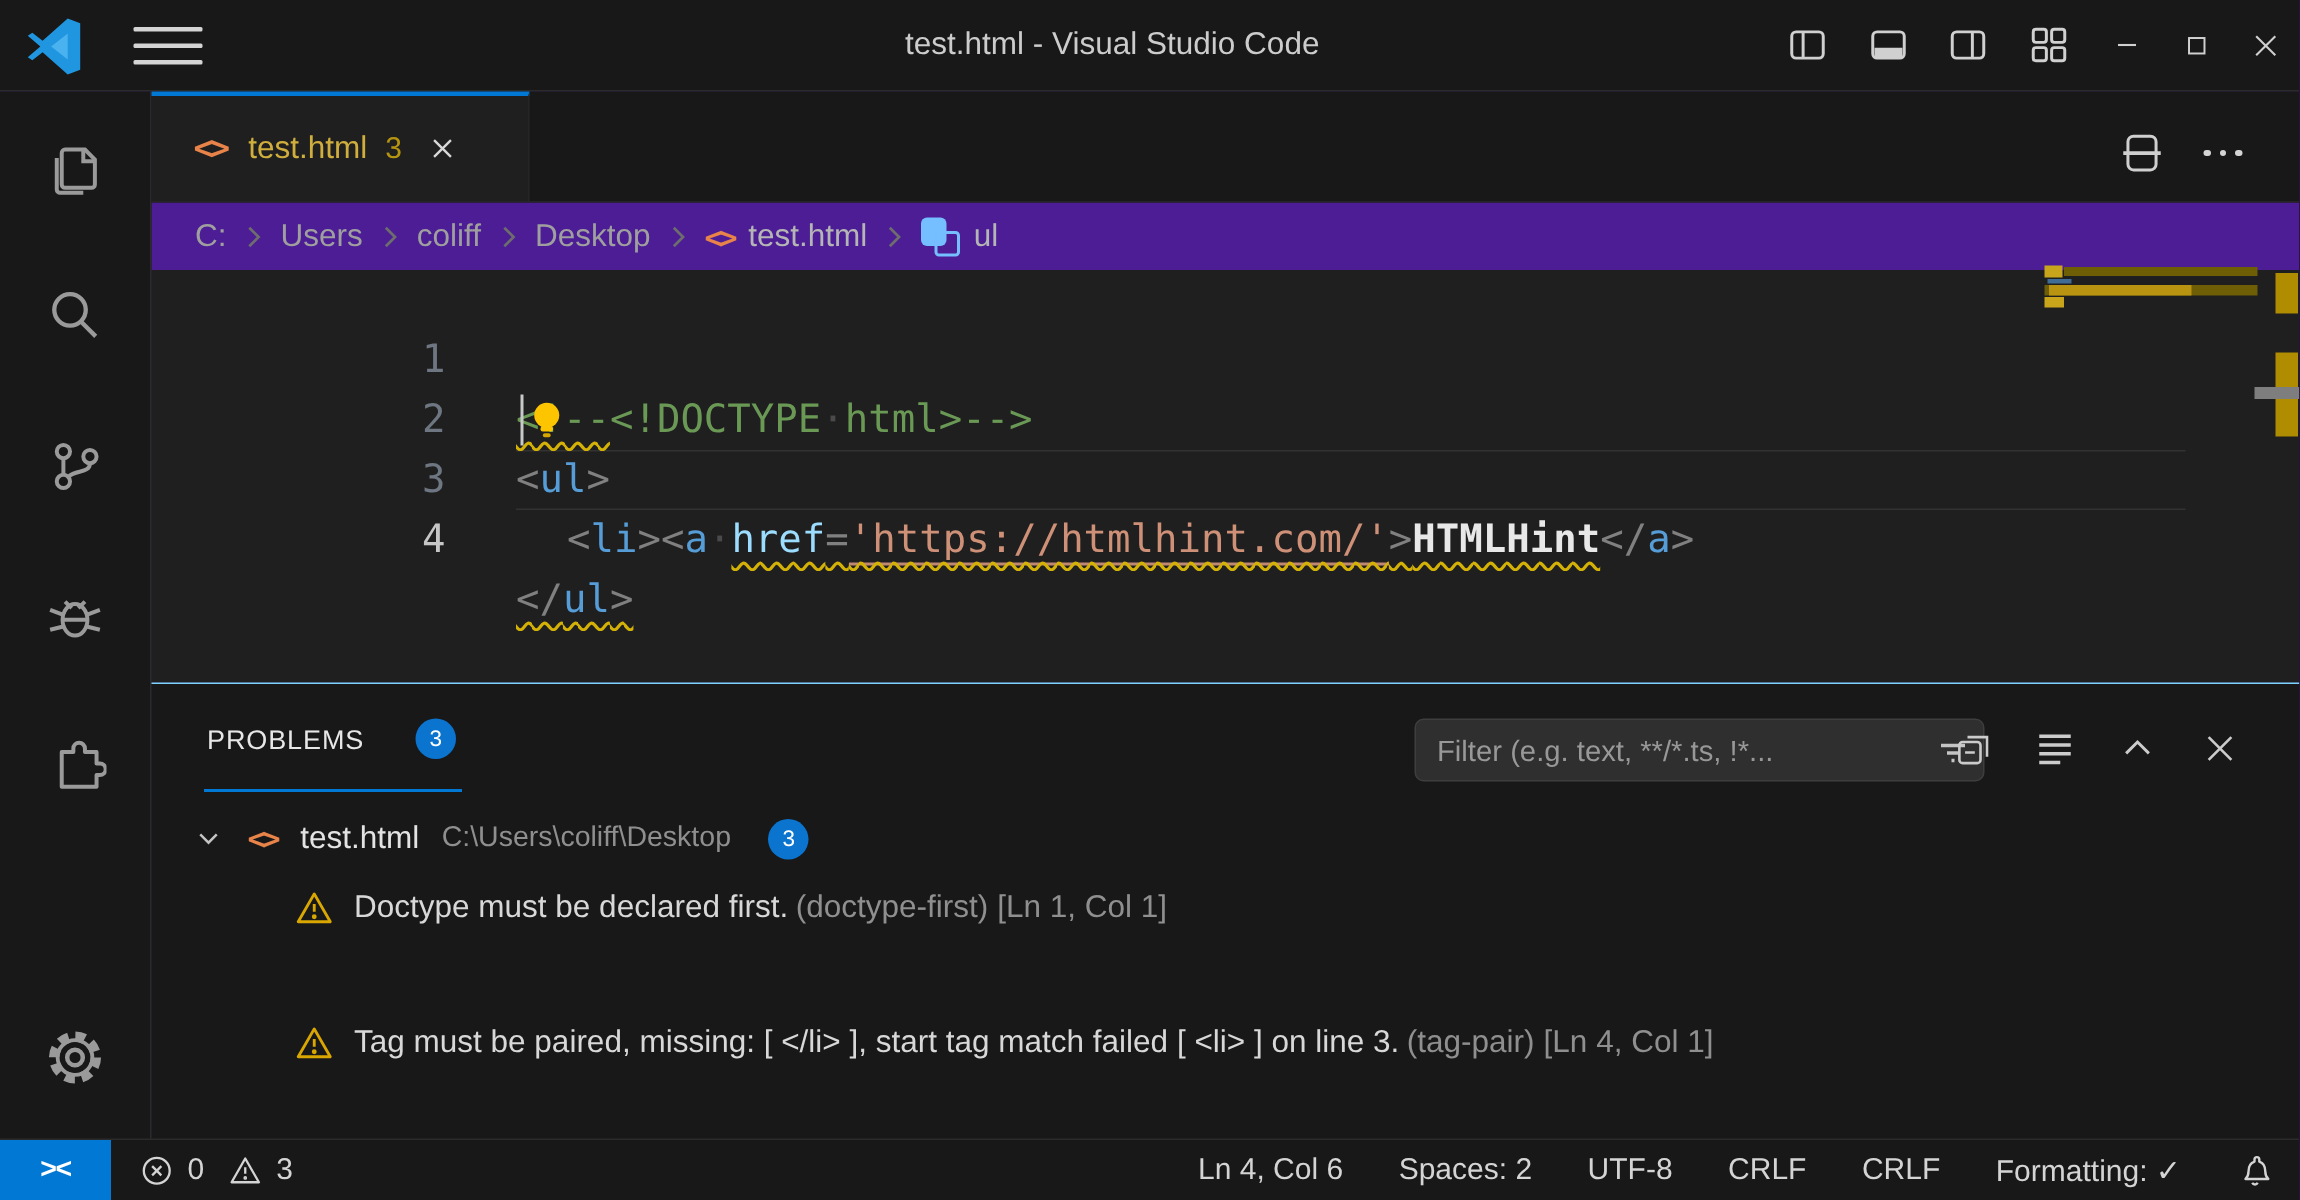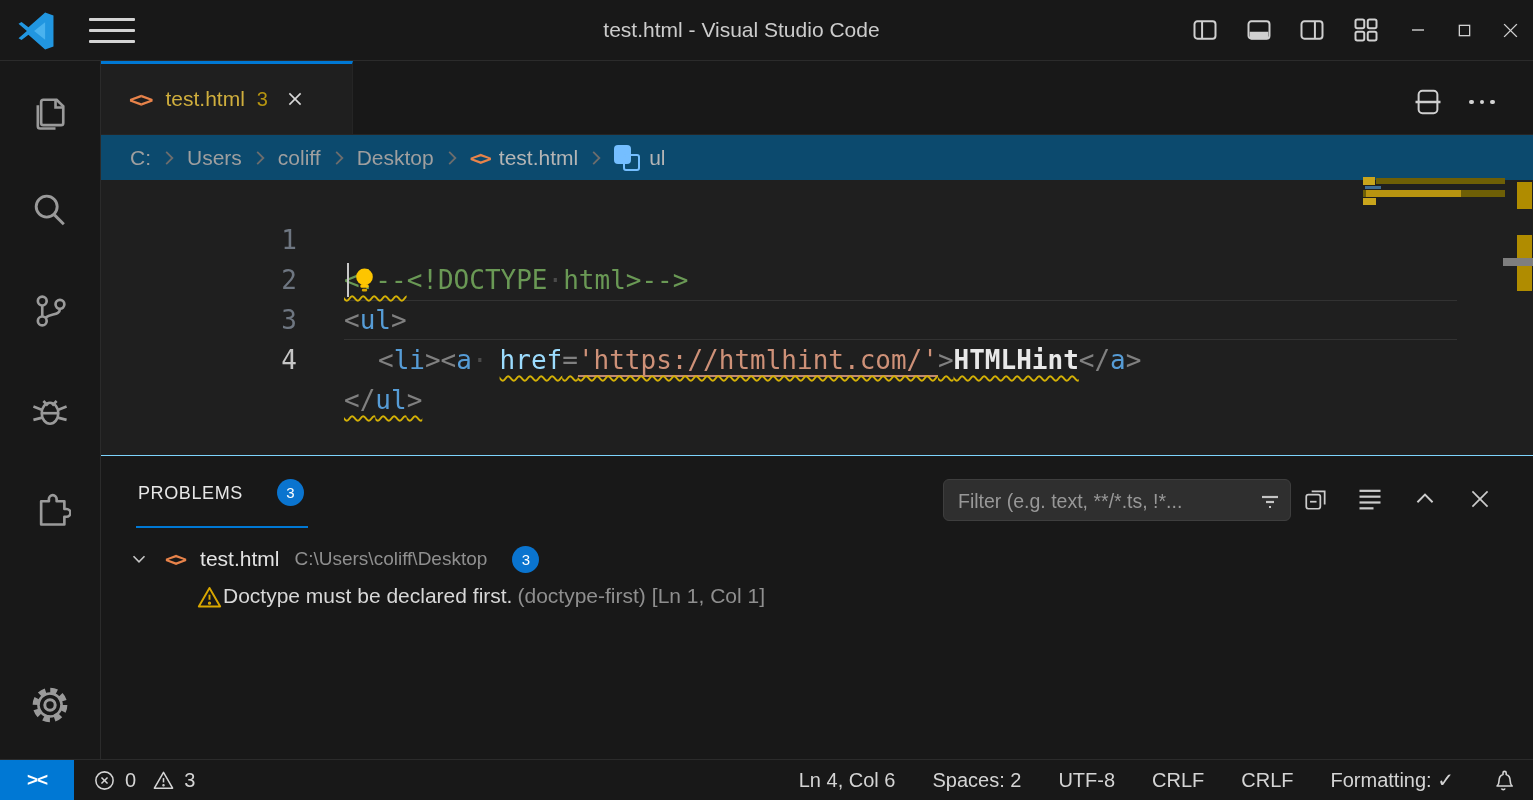--- a/index.html
+++ b/index.html
@@ -1,16 +1,16 @@
 <!DOCTYPE html>
 <html><head>
 <meta charset="utf-8">
 <style>
   html,body{margin:0;padding:0;background:#0d0d0d;}
-  .app{position:relative;width:1533px;height:800px;background:#0c4a6e;overflow:hidden;
+  .app{position:relative;width:1533px;height:800px;background:#4c1d95;overflow:hidden;
        font-family:"Liberation Sans",sans-serif;color:#cccccc;-webkit-font-smoothing:antialiased;}
   svg{display:block;}
 
   
   .titlebar{position:absolute;left:0;top:0;width:1533px;height:60px;background:#181818;border-bottom:1px solid #2b2b2b;}
   .logo{position:absolute;left:17px;top:12px;width:38px;height:38px;}
   .burger{position:absolute;left:89px;top:18px;width:46px;height:25px;display:flex;flex-direction:column;justify-content:space-between;cursor:pointer;}
   .burger div{height:3px;background:#d4d4d4;border-radius:1px;}
   .win-title{position:absolute;left:350px;right:400px;top:0;height:60px;display:flex;align-items:center;justify-content:center;font-size:21px;color:#cccccc;}
   .tb-ico{position:absolute;top:14px;width:32px;height:32px;display:flex;align-items:center;justify-content:center;color:#d0d0d0;cursor:pointer;}
@@ -44,21 +44,21 @@
   
   .editor{position:absolute;left:101px;top:180px;right:0;height:275px;background:#1f1f1f;
           font-family:"DejaVu Sans Mono",monospace;font-size:26px;}
   .code-row{position:absolute;left:0;right:0;height:40px;line-height:40px;white-space:pre;}
   .lnum{position:absolute;left:136px;width:60px;text-align:right;color:#6e7681;}
   .lnum.active{color:#c6c6c6;}
   .ctext{position:absolute;left:243px;}
   .tok-comment{color:#6a9955;}
   .tok-tag{color:#569cd6;}
   .tok-punct{color:#808080;}
-  .tok-attr{color:#9cdcfe;margin-left:12px;}
+  .tok-attr{color:#9cdcfe;}
   .tok-string{color:#ce9178;}
   .tok-text{color:#e8e8e8;font-weight:700;}
   .ws{color:#4a4a4a;}
   .wavy{text-decoration-line:underline;text-decoration-style:wavy;text-decoration-color:#d4b106;
         text-decoration-thickness:2px;text-underline-offset:6px;}
   .lnk{border-bottom:2px solid #c08872;}
   .cur-line{position:absolute;left:243px;width:1113px;height:40px;border-top:1px solid #323232;border-bottom:1px solid #323232;box-sizing:border-box;}
   .cursor{position:absolute;left:246px;width:2px;height:34px;background:#c8c8c8;}
   .bulb{position:absolute;left:251px;width:25px;height:28px;}
   
@@ -66,32 +66,32 @@
   .mm{position:absolute;}
   .ruler{position:absolute;left:1516px;top:135px;width:17px;height:320px;}
   .scrollbar-mark{position:absolute;left:1503px;top:258px;width:30px;height:8px;background:#7e7e7e;}
 
   
   .panel{position:absolute;left:101px;top:455px;right:0;height:305px;background:#181818;border-top:1px solid #7dd3fc;}
   .panel-tab{position:absolute;left:37px;top:27px;font-size:18px;letter-spacing:.6px;color:#e7e7e7;cursor:pointer;}
   .panel-badge{position:absolute;left:176px;top:23px;width:27px;height:27px;border-radius:50%;background:#0a74cf;color:#fff;
                font-size:15px;display:flex;align-items:center;justify-content:center;}
   .panel-underline{position:absolute;left:35px;top:70px;width:172px;height:2px;background:#0078d4;}
-  .filter{position:absolute;left:842px;top:23px;width:348px;height:42px;background:#2f2f2f;border:1px solid #3e3e3e;border-radius:6px;box-sizing:border-box;}
+  .filter{position:absolute;left:842px;top:23px;width:380px;height:42px;background:#2f2f2f;border:1px solid #3e3e3e;border-radius:6px;box-sizing:border-box;}
   .filter input{position:absolute;left:12px;top:0;width:290px;height:40px;background:transparent;border:none;outline:none;
                 color:#bdbdbd;font-size:19.5px;font-family:"Liberation Sans",sans-serif;}
   .filter input::placeholder{color:#989898;}
   .filter .funnel{position:absolute;right:8px;top:9px;color:#c5c5c5;}
   .pan-ico{position:absolute;top:28px;width:30px;height:30px;color:#cccccc;display:flex;align-items:center;justify-content:center;cursor:pointer;}
   .tree-file{position:absolute;left:27px;top:83px;height:40px;display:flex;align-items:center;gap:15px;cursor:pointer;}
   .tree-file .fname{font-size:21px;color:#e3e3e3;}
   .tree-file .fpath{font-size:19px;color:#8f8f8f;}
   .tree-file .fico{font-family:"DejaVu Sans Mono",monospace;font-weight:bold;color:#e8834a;font-size:20px;letter-spacing:-2px;}
   .tree-file .badge{width:27px;height:27px;border-radius:50%;background:#0a74cf;color:#fff;font-size:15px;display:flex;align-items:center;justify-content:center;margin-left:10px;}
-  .prob-row{position:absolute;left:95px;height:42px;display:flex;cursor:pointer;}
+  .prob-row{position:absolute;left:95px;height:42px;display:flex;align-items:center;gap:13px;cursor:pointer;}
   .prob-row .msg{font-size:21px;color:#d8d8d8;}
   .prob-row .src{font-size:21px;color:#8f8f8f;margin-left:5px;}
   .prob-row .loc{font-size:21px;color:#8f8f8f;margin-left:6px;}
 
   
   .statusbar{position:absolute;left:0;bottom:0;width:1533px;height:40px;background:#181818;border-top:1px solid #2b2b2b;font-size:20px;color:#d4d4d4;}
   .remote{position:absolute;left:0;top:0;width:74px;height:40px;background:#0078d4;color:#fff;display:flex;align-items:center;justify-content:center;
           font-weight:bold;font-size:19px;letter-spacing:-1px;cursor:pointer;}
   .sb-problems{position:absolute;left:93px;top:0;height:40px;display:flex;align-items:center;gap:9px;cursor:pointer;}
   .sb-right{position:absolute;right:18px;top:0;height:40px;display:flex;align-items:center;gap:37px;}
@@ -355,20 +355,28 @@
     </div>
 
     <div class="prob-row" style="top:128px;">
       <svg width="27" height="27" viewBox="0 0 24 24" fill="none" stroke="#d9a700" stroke-width="1.7" stroke-linejoin="round">
           <path d="M12 3.5 21.5 20H2.5z"></path>
           <line x1="12" y1="9.5" x2="12" y2="14"></line>
           <circle cx="12" cy="17" r="0.6" fill="#d9a700"></circle>
         </svg>
       <span><span class="msg">Doctype must be declared first.</span><span class="src">(doctype-first)</span><span class="loc">[Ln 1, Col 1]</span></span>
     </div>
+    <div class="prob-row" style="top:218px;">
+      <svg width="27" height="27" viewBox="0 0 24 24" fill="none" stroke="#d9a700" stroke-width="1.7" stroke-linejoin="round">
+          <path d="M12 3.5 21.5 20H2.5z"></path>
+          <line x1="12" y1="9.5" x2="12" y2="14"></line>
+          <circle cx="12" cy="17" r="0.6" fill="#d9a700"></circle>
+        </svg>
+      <span><span class="msg">Tag must be paired, missing: [ &lt;/li&gt; ], start tag match failed [ &lt;li&gt; ] on line 3.</span><span class="src">(tag-pair)</span><span class="loc">[Ln 4, Col 1]</span></span>
+    </div>
   </div>
 
   <div class="statusbar">
     <div class="remote">
         <span>&gt;&lt;</span>
       </div>
     <div class="sb-problems">
       <svg width="23" height="23" viewBox="0 0 24 24" fill="none" stroke="#d4d4d4" stroke-width="1.6">
           <circle cx="12" cy="12" r="9"></circle>
           <line x1="8.8" y1="8.8" x2="15.2" y2="15.2"></line>

